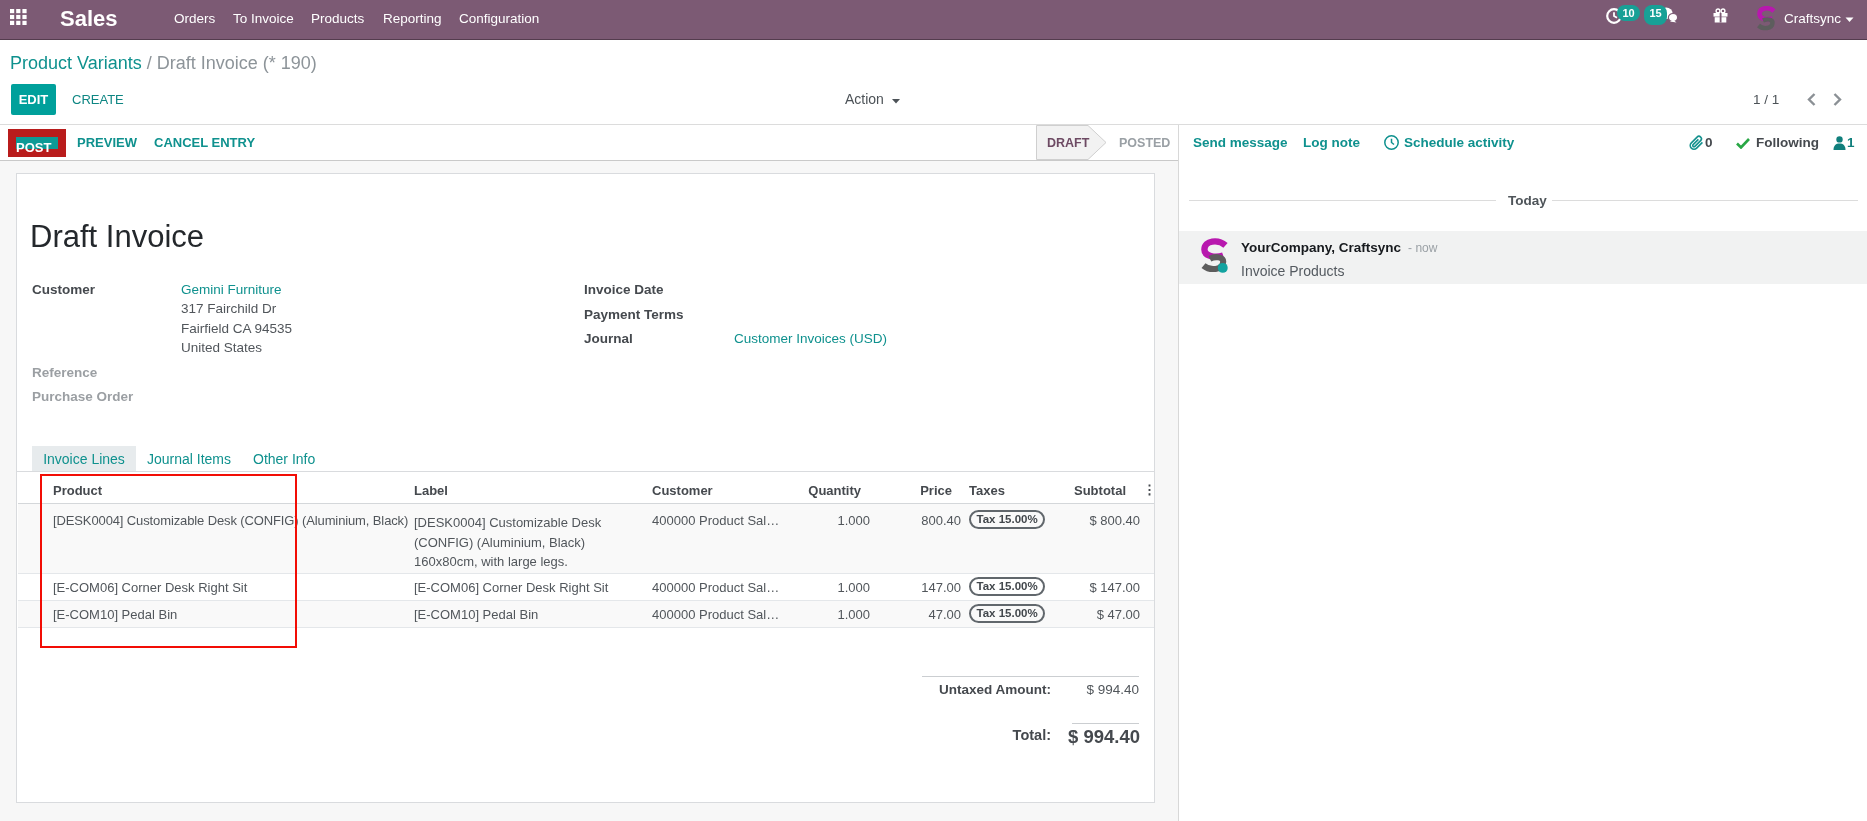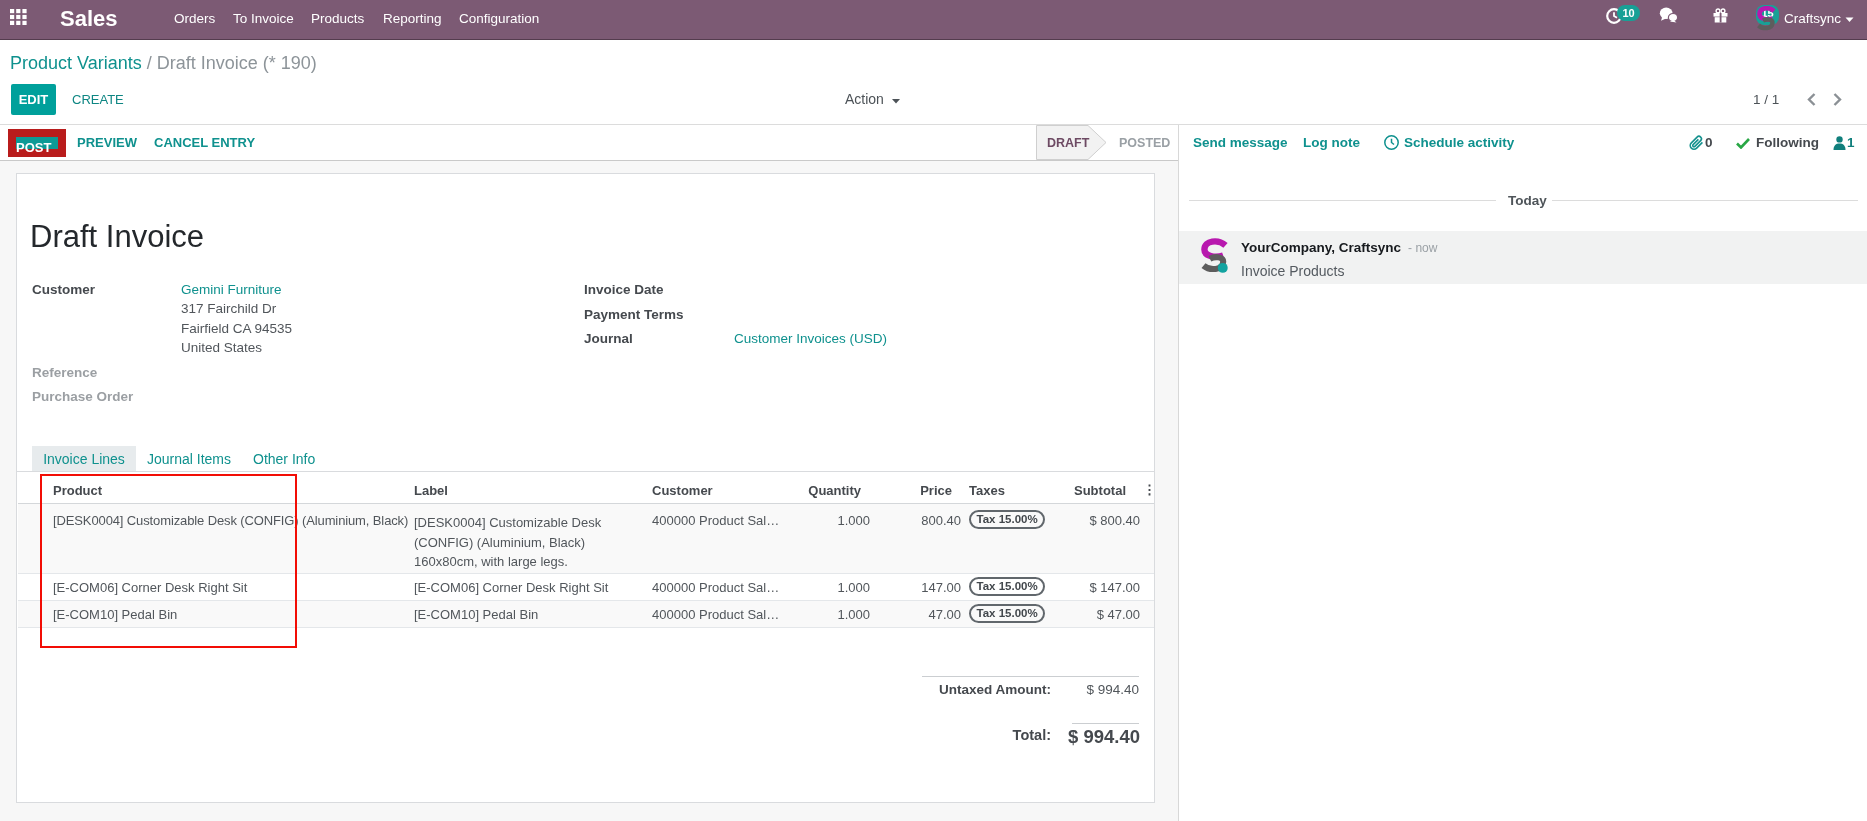--- a/index.html
+++ b/index.html
@@ -93,21 +93,21 @@
     <circle cx="8" cy="8" r="6.8" fill="none" stroke="#fff" stroke-width="2.2"></circle>
     <path d="M8 4.2 V8 L11 9.8" fill="none" stroke="#fff" stroke-width="1.8"></path>
   </svg>
   <div class="badge" style="left:1617px;top:5px;width:23px;height:16px;line-height:16px;">10</div>
   <svg class="abs" style="left:1659px;top:7px" width="20" height="16" viewBox="0 0 20 16">
     <ellipse cx="7.2" cy="6.3" rx="6.4" ry="5.7" fill="#fff"></ellipse>
     <path d="M3.5 9 L2 13.7 L7.5 11.2 Z" fill="#fff"></path>
     <ellipse cx="14" cy="10.5" rx="4.6" ry="4" fill="#fff" stroke="#7c5a74" stroke-width="1.2"></ellipse>
     <path d="M14.5 13 L17.5 15.6 L10.8 14.6 Z" fill="#fff"></path>
   </svg>
-  <div class="badge" style="left:1756px;top:5px;width:23px;height:20px;line-height:16px;">15</div>
+  <div class="badge" style="left:1644px;top:5px;width:23px;height:20px;line-height:16px;">15</div>
   <svg class="abs" style="left:1713px;top:7.5px" width="15" height="15" viewBox="0 0 15 15">
     <circle cx="5" cy="2.9" r="1.9" fill="none" stroke="#fff" stroke-width="1.4"></circle>
     <circle cx="10" cy="2.9" r="1.9" fill="none" stroke="#fff" stroke-width="1.4"></circle>
     <rect x="0.5" y="5" width="14" height="3.6" fill="#fff"></rect>
     <rect x="1.7" y="9.2" width="11.6" height="5.3" fill="#fff"></rect>
     <rect x="6.7" y="5" width="1.8" height="9.5" fill="#7c5a74"></rect>
   </svg>
   <svg class="abs" style="left:1755px;top:6px" width="22" height="25" viewBox="0 0 22 25">
     <path d="M19 5 C14 0.5 4.5 1.5 4.5 8 C4.5 13 12 14.5 17.5 12.5" fill="none" stroke="#b818ae" stroke-width="4.6" stroke-linecap="butt"></path>
     <path d="M3.5 19.5 C8 23.5 17 23 17.5 17 C17.8 13.5 12 12.5 8 14.5" fill="none" stroke="#5d5d5d" stroke-width="4.4"></path>

